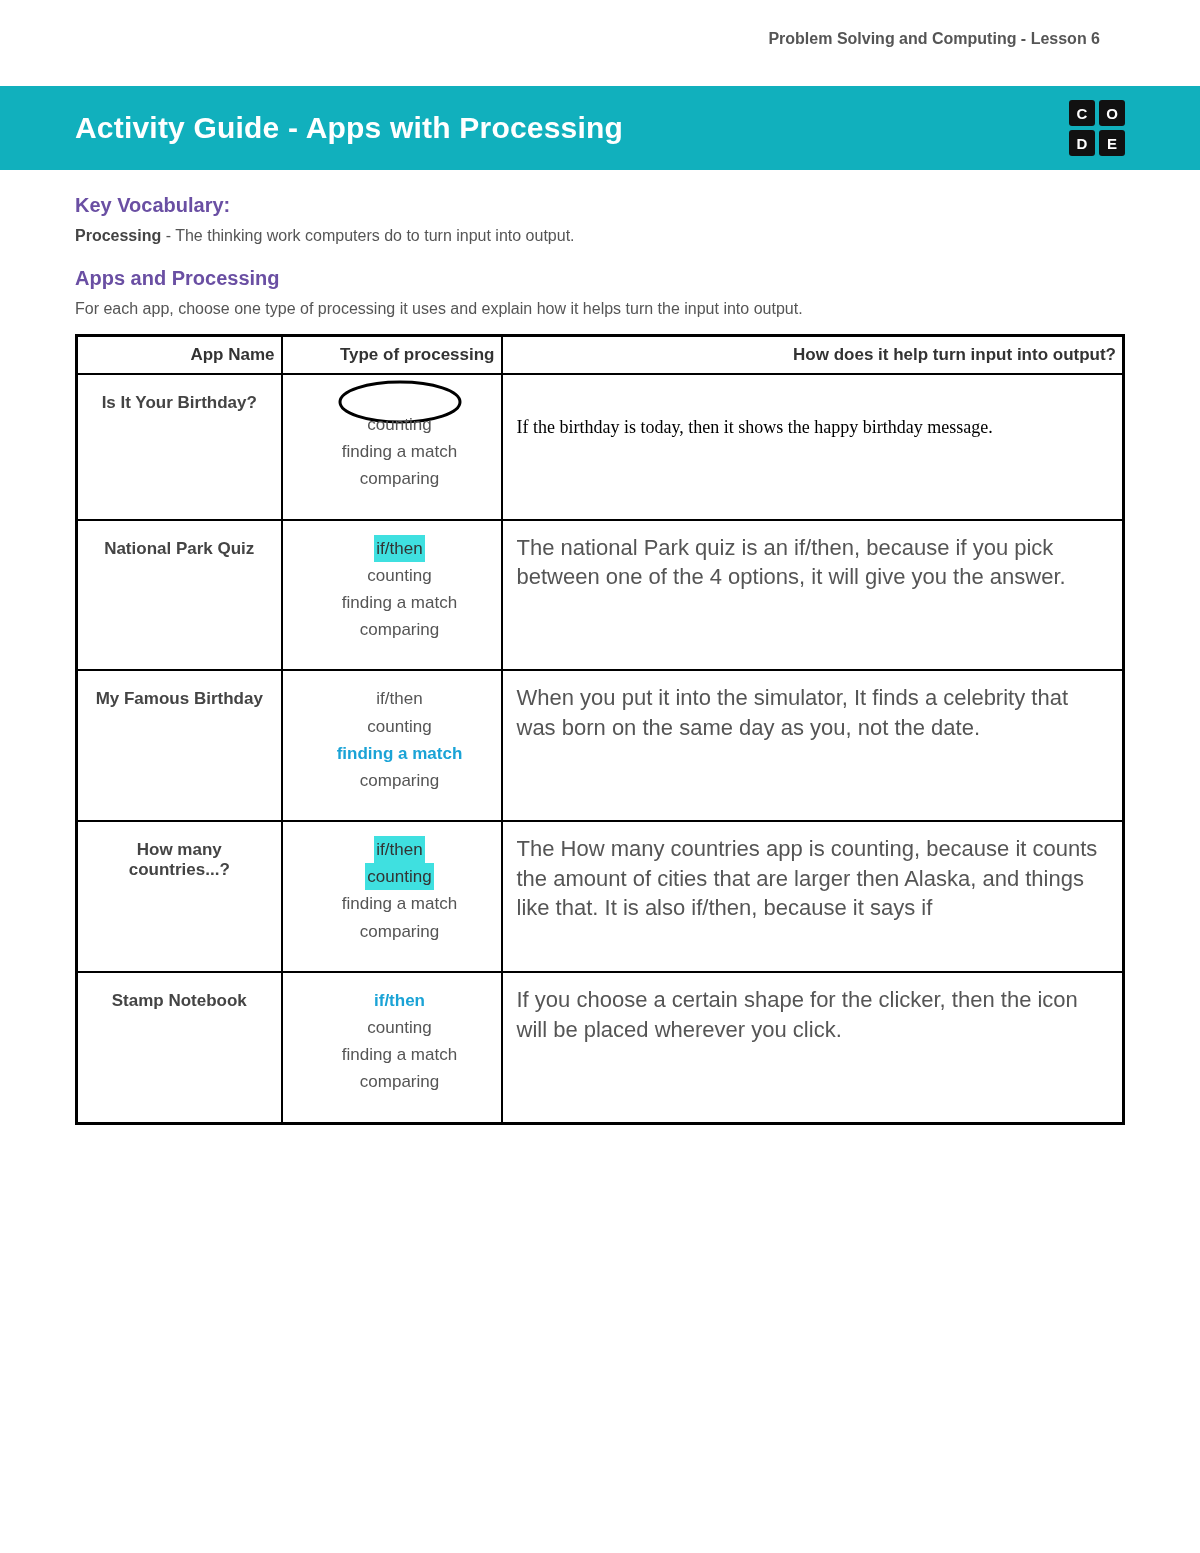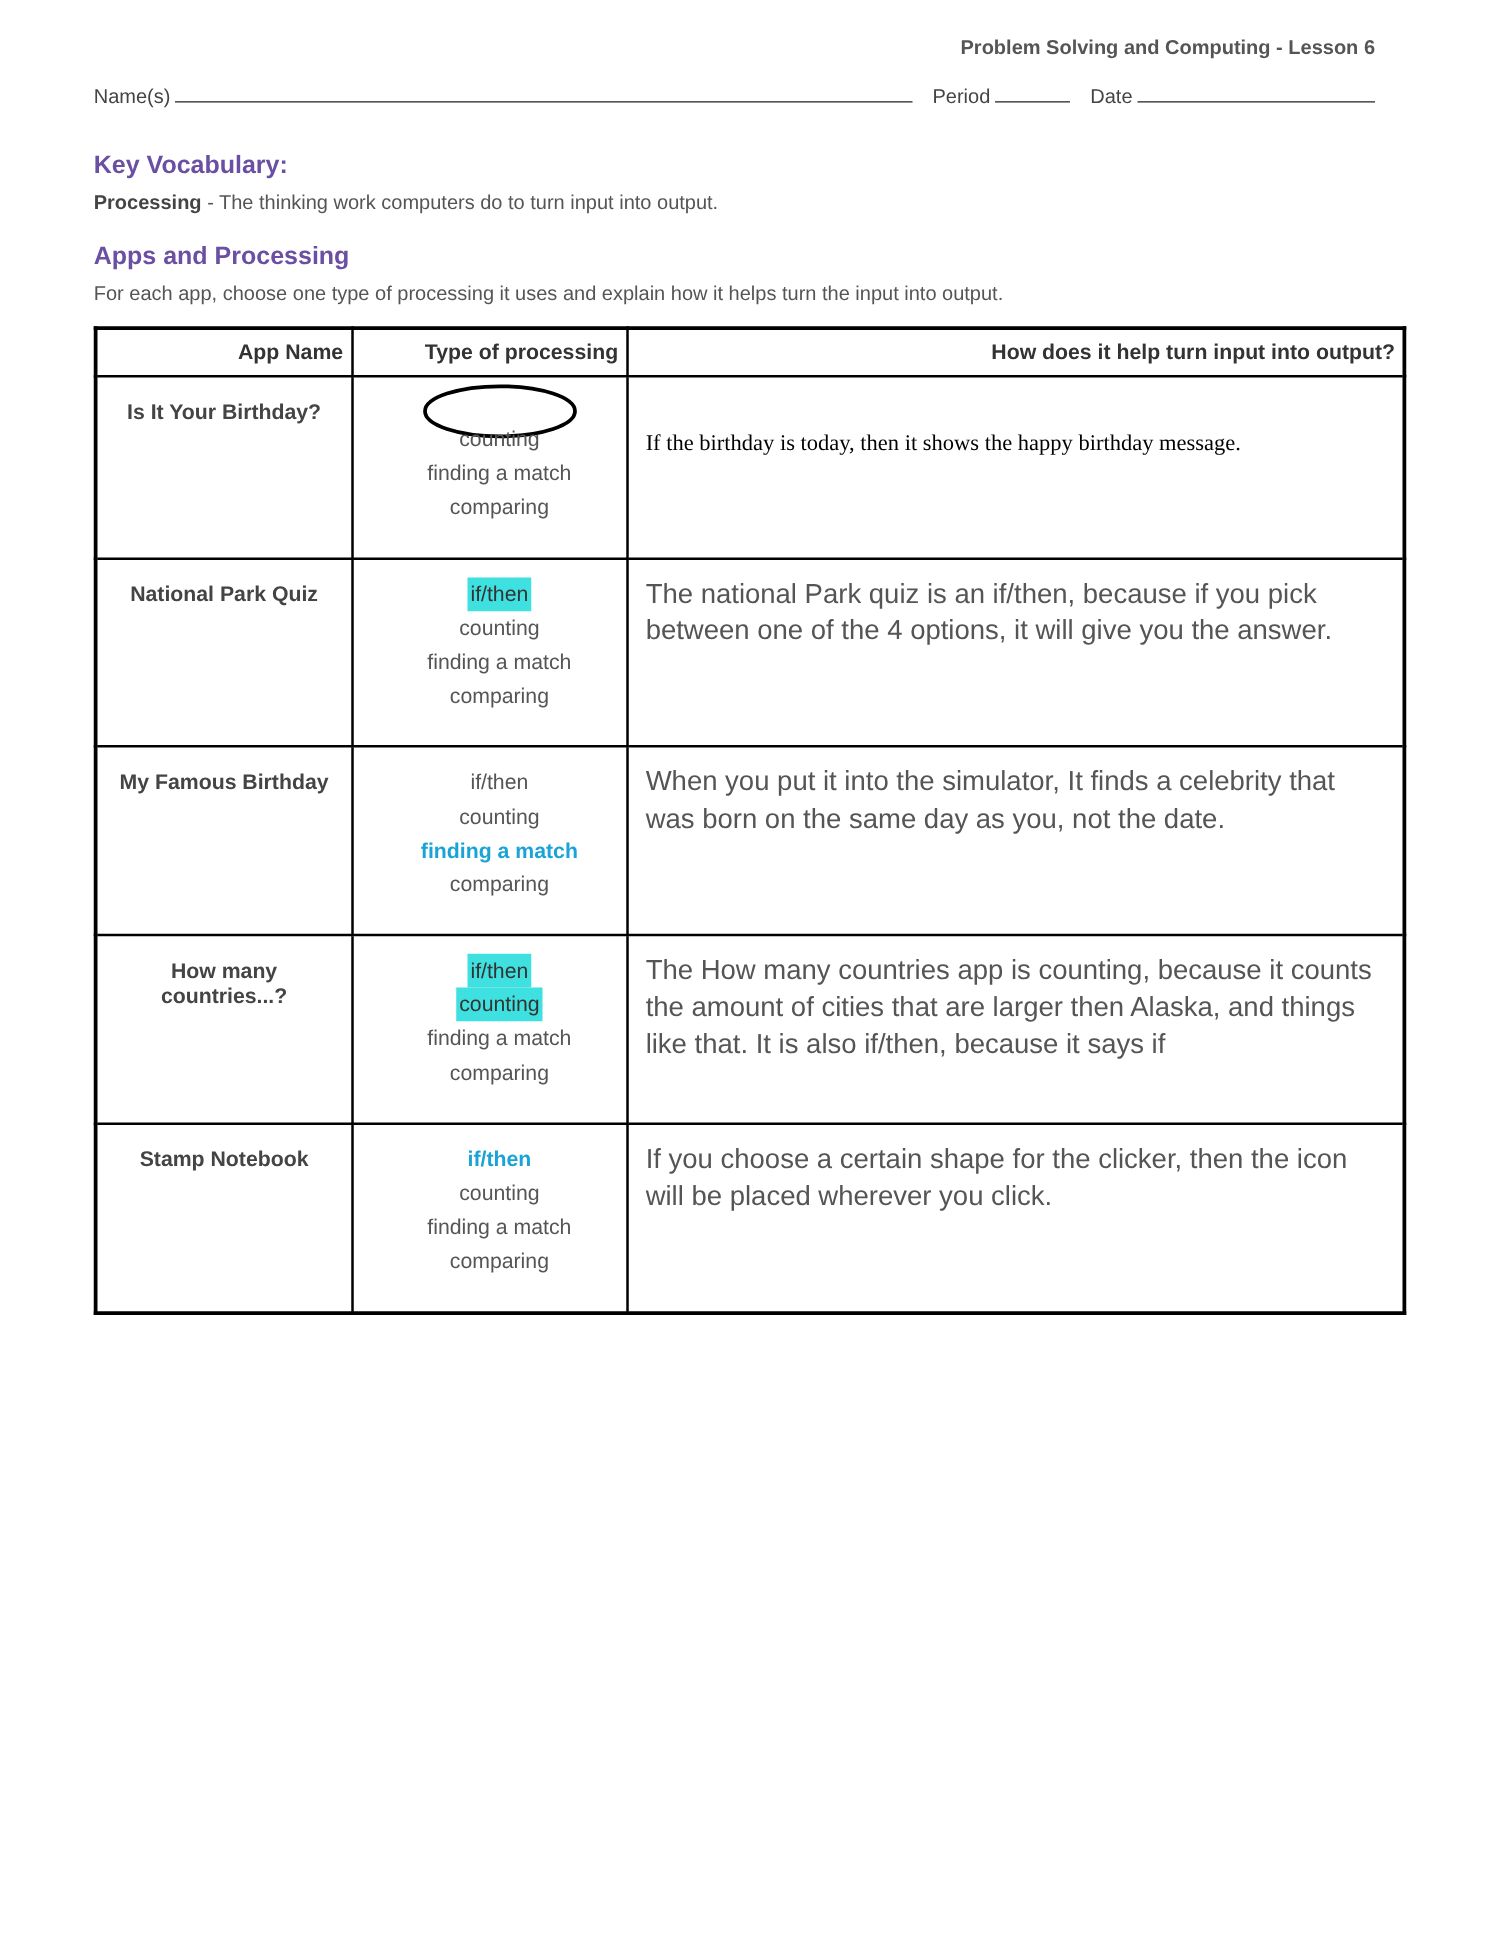--- a/index.html
+++ b/index.html
@@ -151,32 +151,31 @@
   }
   .row-body td { height: 140px; }
 </style>
 </head>
 <body>
 
 <div class="page">
 
   <div class="top-meta">
     <div class="lesson-line">Problem Solving and Computing - Lesson 6</div>
-    <div class="fill-line">
-      <span>Name(s)</span>
-      <span class="blank long"></span>
-      <span style="width:8px"></span>
-      <span>Period</span>
-      <span class="blank short"></span>
-      <span style="width:8px"></span>
-      <span>Date</span>
-      <span class="blank med"></span>
+  </div>
+
+  <div class="banner">
+    <h1>Activity Guide - Apps with Processing</h1>
+    <div class="code-logo">
+      <div class="cell">C</div>
+      <div class="cell">O</div>
+      <div class="cell">D</div>
+      <div class="cell">E</div>
     </div>
   </div>
-
 
   <div class="content">
 
     <h2 class="section">Key Vocabulary:</h2>
     <p class="defn">
       <span class="term">Processing</span><span> - The thinking work computers do to turn input into output.</span>
     </p>
 
     <h2 class="section">Apps and Processing</h2>
     <p class="intro">For each app, choose one type of processing it uses and explain how it helps turn the input into output.</p>

